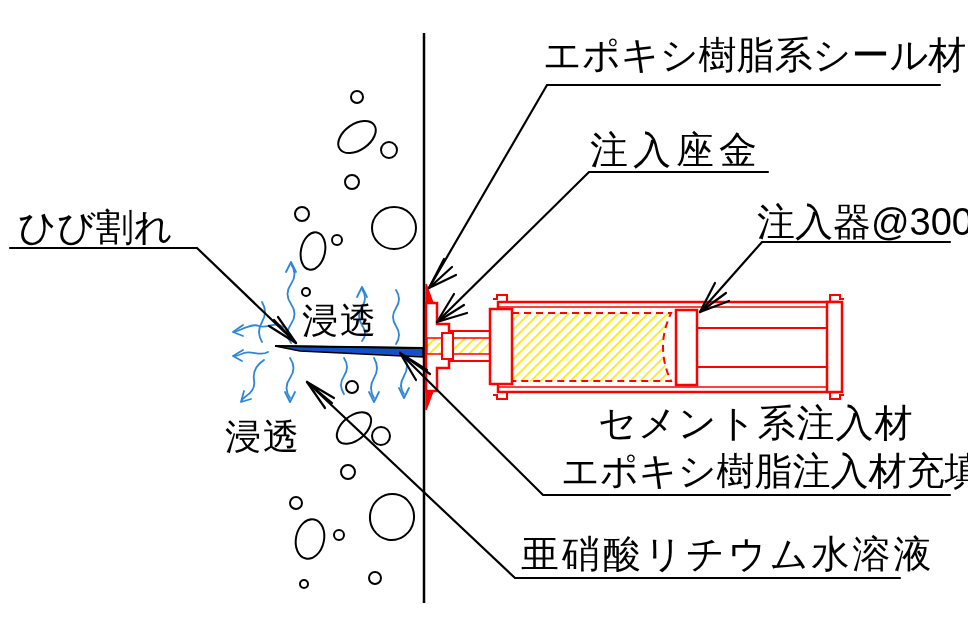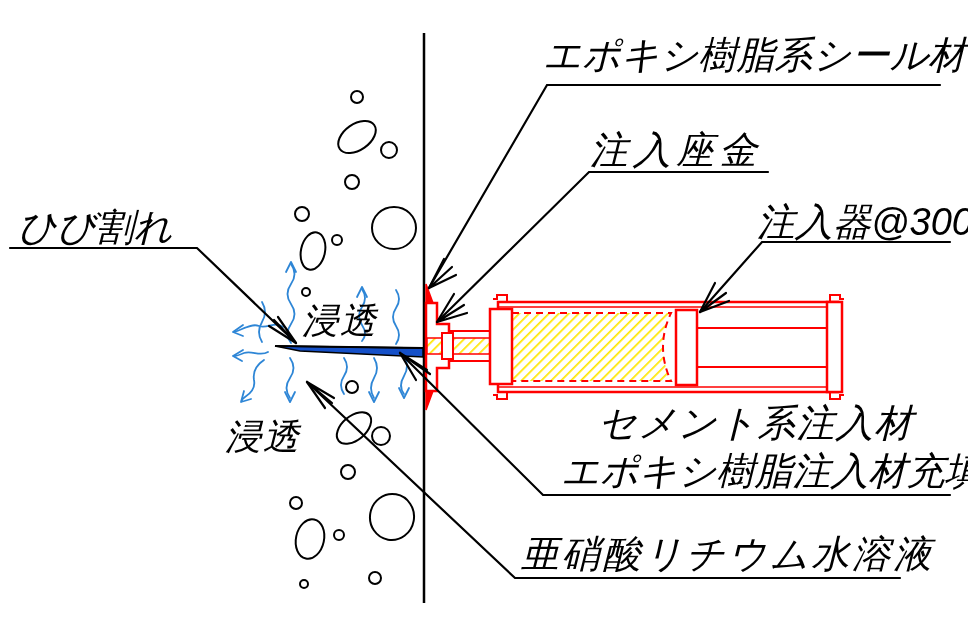--- a/index.html
+++ b/index.html
@@ -1,17 +1,17 @@
 <!DOCTYPE html>
 <html><head>
 <meta charset="utf-8">
 <style>
   html,body{margin:0;padding:0;background:#ffffff;}
   .stage{position:relative;width:968px;height:620px;background:#ffffff;overflow:hidden;
-         font-family:"Liberation Sans",sans-serif;font-style:italic;}
+         font-family:"Liberation Sans",sans-serif;}
   svg text{font-family:"Liberation Sans",sans-serif;fill:#000000;}
   .lbl{font-size:38px;}
   .lbl-sm{font-size:36px;}
 </style>
 </head>
 <body>
 
 <div class="stage">
 <svg width="968" height="620" viewBox="0 0 968 620">
   <defs>

